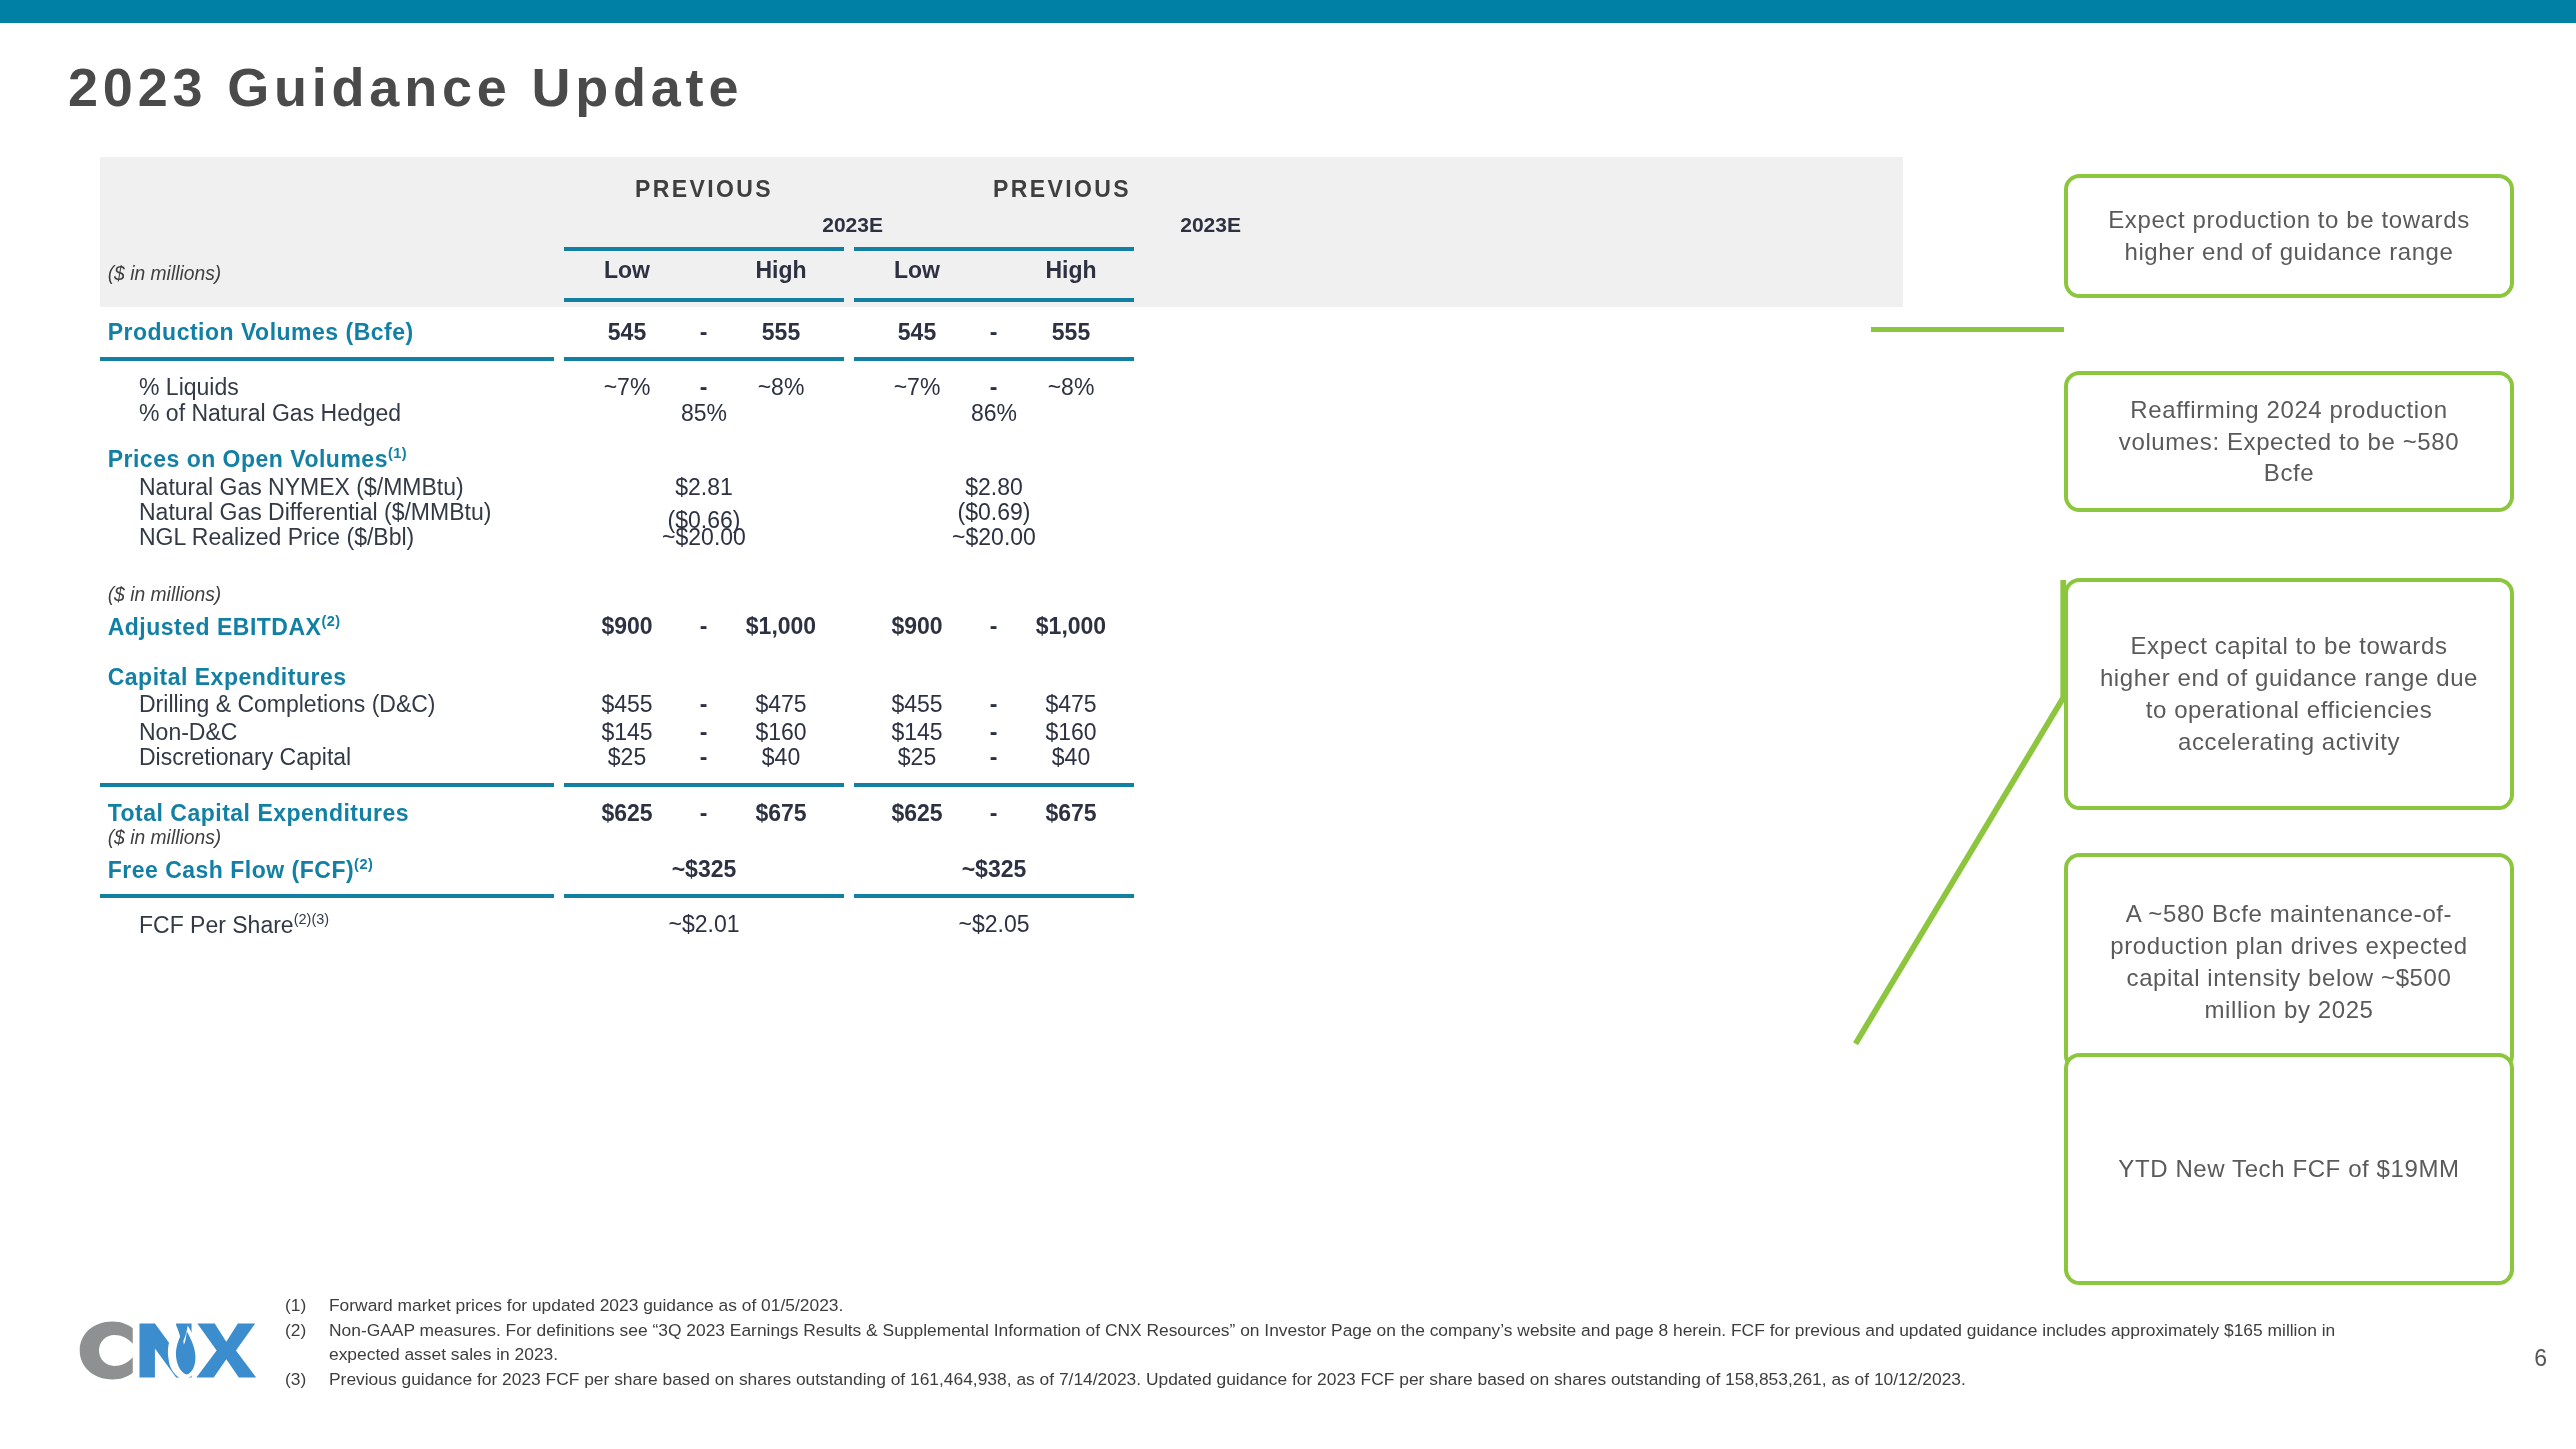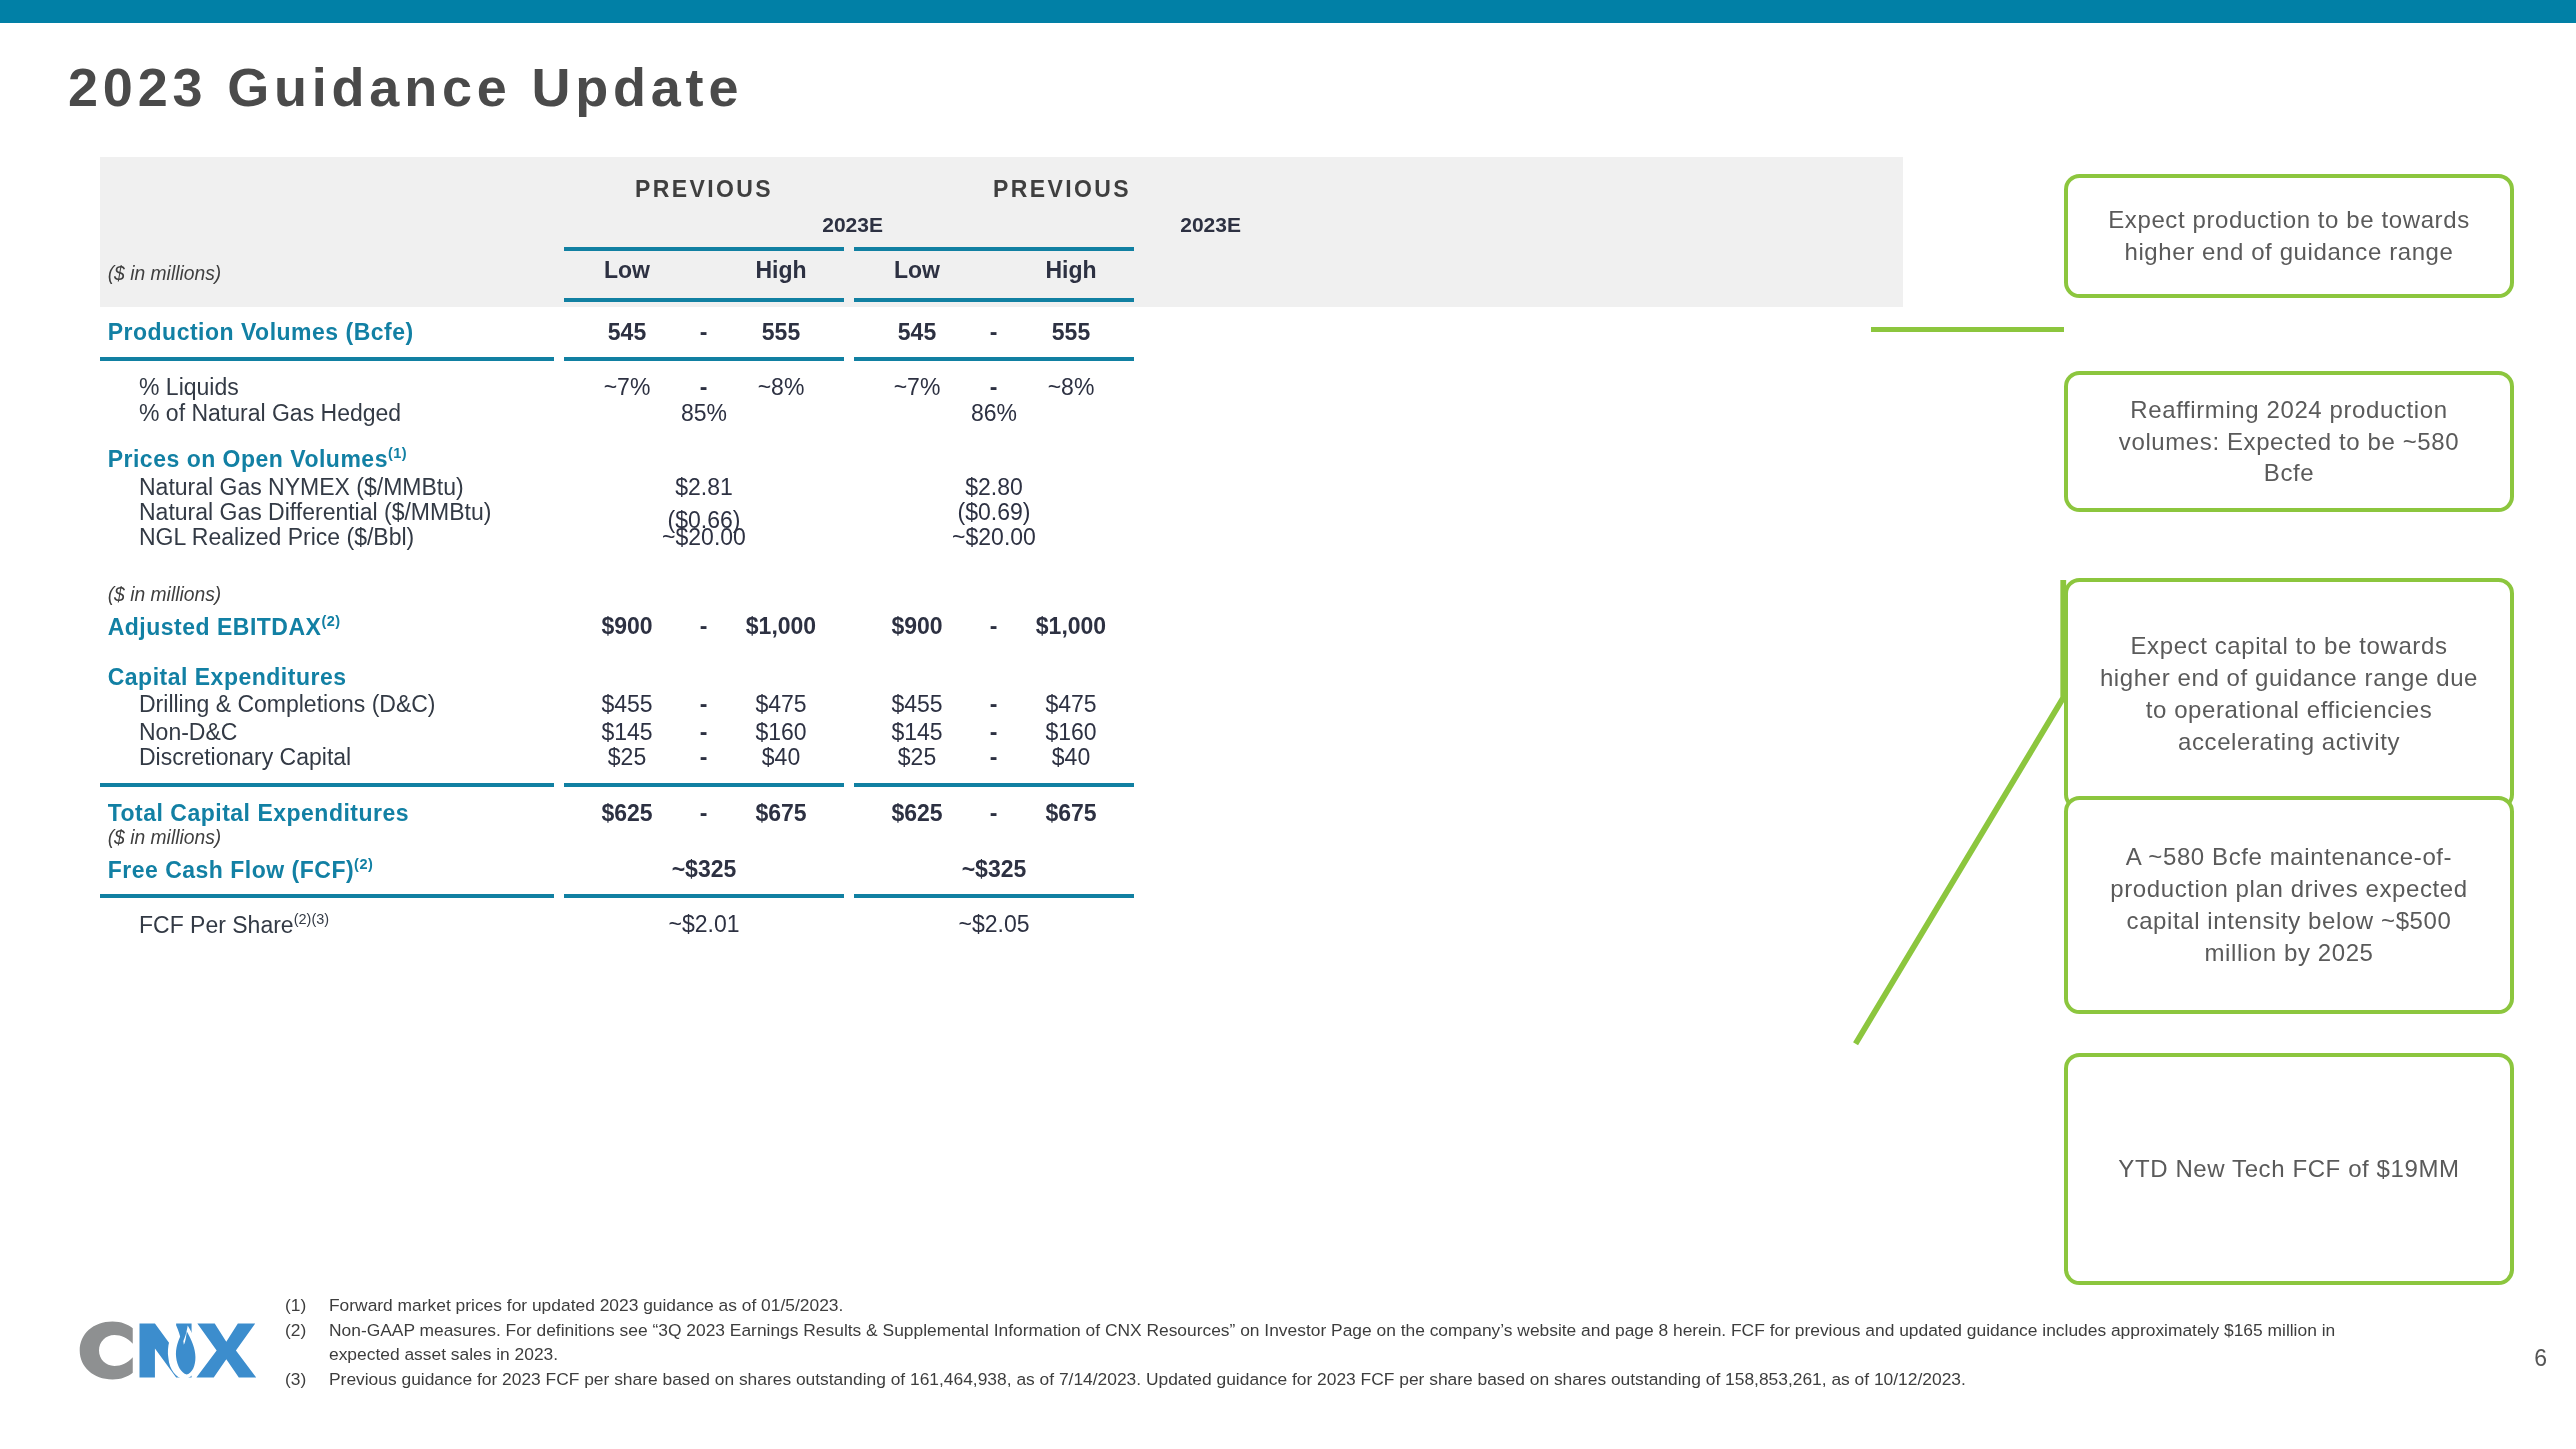--- a/index.html
+++ b/index.html
@@ -213,21 +213,21 @@
 </div>
 
 <div class="callout" style="left:2064px;top:371px;width:450px;height:141px;">
   <p>Reaffirming 2024 production volumes: Expected to be ~580 Bcfe</p>
 </div>
 
 <div class="callout" style="left:2064px;top:578px;width:450px;height:232px;">
   <p>Expect capital to be towards higher end of guidance range due to operational efficiencies accelerating activity</p>
 </div>
 
-<div class="callout" style="left:2064px;top:796px;width:450px;height:218px;">
+<div class="callout" style="left:2064px;top:853px;width:450px;height:218px;">
   <p>A ~580 Bcfe maintenance-of-production plan drives expected capital intensity below ~$500 million by 2025</p>
 </div>
 
 <div class="callout" style="left:2064px;top:1053px;width:450px;height:232px;">
   <p>YTD New Tech FCF of $19MM</p>
 </div>
 
 <div id="footnotes">
   <div class="fn">
     <div class="fn-num">(1)</div>

